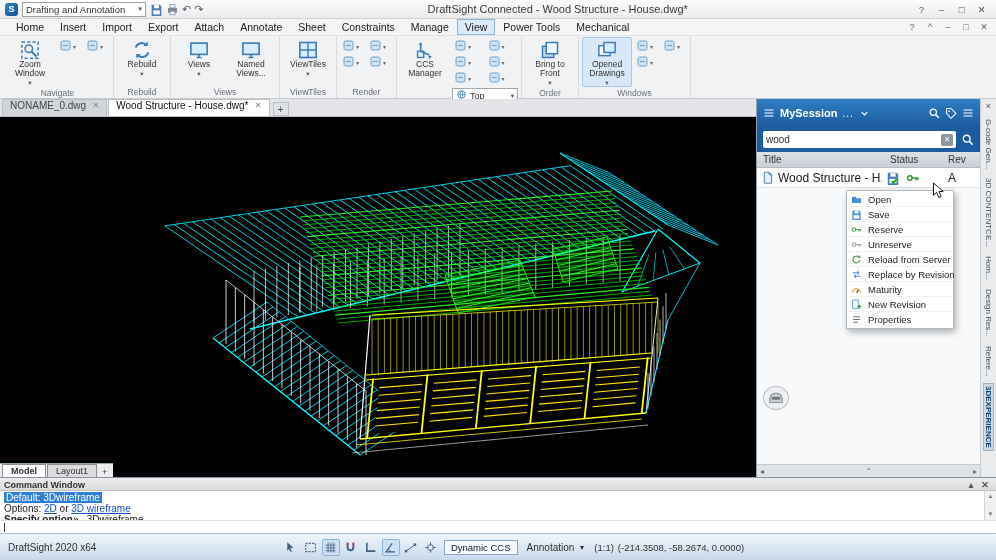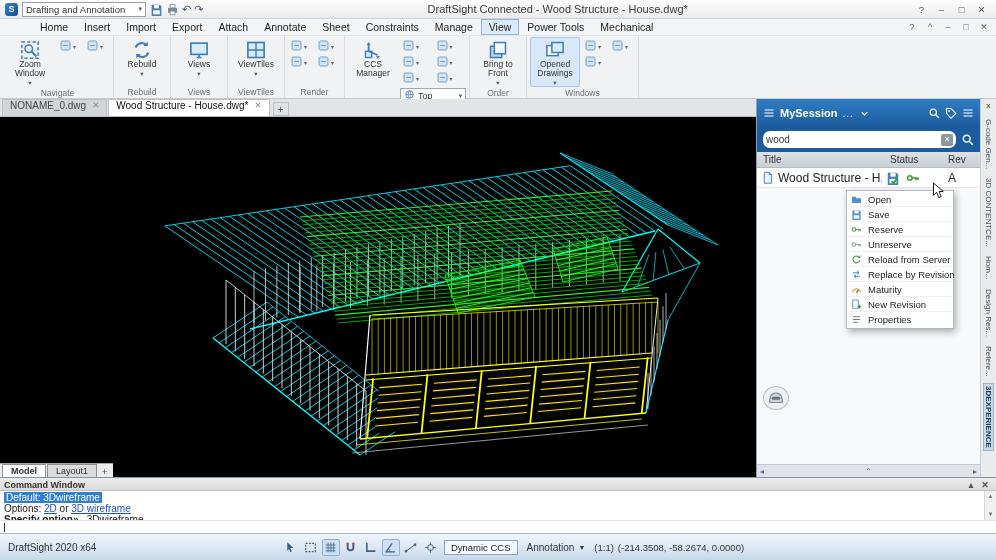--- a/index.html
+++ b/index.html
@@ -12,21 +12,21 @@
   .app-logo{width:13px;height:13px;border-radius:3px;background:linear-gradient(135deg,#2c86cf,#174f8c);color:#fff;font-size:9px;font-weight:bold;display:flex;align-items:center;justify-content:center}
   .ws-combo{height:15px;width:124px;border:1px solid #9aa2aa;background:#fff;font-size:9.5px;display:flex;align-items:center;justify-content:space-between;padding:0 3px;color:#333}
   .ws-combo .caret{font-size:7px;color:#555}
   .tb-quick{display:flex;gap:3px;align-items:center}
   .tb-quick span{display:flex;align-items:center}
   .tb-title{flex:1;text-align:center;font-size:11px;color:#3a3a3a;white-space:nowrap;overflow:hidden}
   .tb-ctrl{display:flex;gap:1px}
   .tb-ctrl span{width:19px;height:15px;display:flex;align-items:center;justify-content:center;font-size:9.5px;color:#555}
 
   
-  .menubar{height:17px;background:#f4f5f6;border-bottom:1px solid #e2e4e6;display:flex;align-items:center;padding-left:32px;flex:none}
+  .menubar{height:17px;background:#f4f5f6;border-bottom:1px solid #e2e4e6;display:flex;align-items:center;padding-left:8px;flex:none}
   .menu-item{padding:1px 7px;font-size:10.5px;color:#222;border:1px solid transparent}
   .menu-item.active{background:#dcebfa;border-color:#8fb6dd}
   .mb-right{margin-left:auto;display:flex;gap:2px;padding-right:4px}
   .mb-right span{width:16px;text-align:center;font-size:9px;color:#666}
 
   
   .ribbon{height:63px;background:#f1f2f3;border-bottom:1px solid #c6cacd;display:flex;align-items:stretch;padding-left:2px;flex:none}
   .rib-group{display:flex;flex-direction:column;border-right:1px solid #d9dbde;padding:1px 3px 0}
   .rib-body{flex:1;display:flex;gap:2px;align-items:flex-start}
   .big-btn{width:50px;min-height:48px;display:flex;flex-direction:column;align-items:center;text-align:center;font-size:8.5px;line-height:1.08;color:#333;padding-top:2px;border:1px solid transparent;border-radius:2px}
@@ -57,21 +57,21 @@
   .mt-add{font-size:9px;padding:0 4px;color:#444}
 
   
   .panel{width:224px;flex:none;display:flex;flex-direction:column;background:#f2f4f6;border-left:1px solid #93a0ad}
   .panel-header{height:28px;background:linear-gradient(#2f7dc3,#1c5c9e);display:flex;align-items:center;color:#fff;padding:0 6px;gap:5px;flex:none}
   .panel-title{font-size:11px;font-weight:bold;white-space:nowrap}
   .p-ellipsis{font-size:10px;letter-spacing:1px}
   .ph-ic{display:flex;align-items:center}
   .ph-spacer{flex:1}
   .panel-search{height:25px;background:#1c5c9e;display:flex;align-items:center;gap:5px;padding:0 6px;flex:none}
-  .search-box{flex:1;height:17px;background:#fff;border-radius:7px;display:flex;align-items:center;padding:0 3px;gap:3px}
+  .search-box{flex:1;height:17px;background:#fff;border-radius:2px;display:flex;align-items:center;padding:0 3px;gap:3px}
   .search-box input{flex:1;border:none;outline:none;font-size:10px;font-family:"Liberation Sans",sans-serif;color:#333;min-width:0;background:transparent}
   .clear-btn{width:12px;height:12px;background:#8d959d;color:#fff;font-size:8px;display:flex;align-items:center;justify-content:center;border-radius:2px}
   .panel-cols{height:16px;background:linear-gradient(#dde1e6,#c9cfd6);border-bottom:1px solid #b4bac2;display:flex;align-items:center;font-size:10px;color:#333;flex:none}
   .pc-title{flex:1;padding-left:6px}
   .pc-status{width:58px}
   .pc-rev{width:32px}
   .panel-row{height:20px;background:#fff;border-bottom:1px solid #e3e6ea;display:flex;align-items:center;gap:4px;padding-left:4px;font-size:12px;color:#222;flex:none}
   .pr-title{flex:1;white-space:nowrap;overflow:hidden}
   .pr-status{width:58px;display:flex;gap:6px;align-items:center}
   .pr-rev{width:32px}
@@ -233,20 +233,29 @@
         <div class="rib-body">
           <div class="big-btn">
             <span class="bi">
               <svg width="20" height="20" viewBox="0 0 16 16" xmlns="http://www.w3.org/2000/svg">
                 <rect x="1.5" y="2.5" width="13" height="9" fill="#d6ecff" stroke="#3e7cb8" stroke-width="1.3"></rect>
                 <path d="M6 14h4M8 11.5V14" stroke="#3e7cb8" stroke-width="1.3"></path>
               </svg>
             </span>
             <span class="bl">Views</span>
             <span class="ar">▾</span>
+          </div>
+          <div class="big-btn">
+            <span class="bi">
+              <svg width="20" height="20" viewBox="0 0 16 16" xmlns="http://www.w3.org/2000/svg">
+                <rect x="1.5" y="2.5" width="13" height="9" fill="#d6ecff" stroke="#3e7cb8" stroke-width="1.3"></rect>
+                <path d="M6 14h4M8 11.5V14" stroke="#3e7cb8" stroke-width="1.3"></path>
+              </svg>
+            </span>
+            <span class="bl">Named Views...</span>
           </div>
         </div>
         <div class="rib-label">Views</div>
       </div>
       <div class="rib-group">
         <div class="rib-body">
           <div class="big-btn">
             <span class="bi">
               <svg width="20" height="20" viewBox="0 0 16 16" xmlns="http://www.w3.org/2000/svg">
                 <rect x="1.5" y="2" width="13" height="12" fill="#d6ecff" stroke="#3e7cb8" stroke-width="1.3"></rect>

